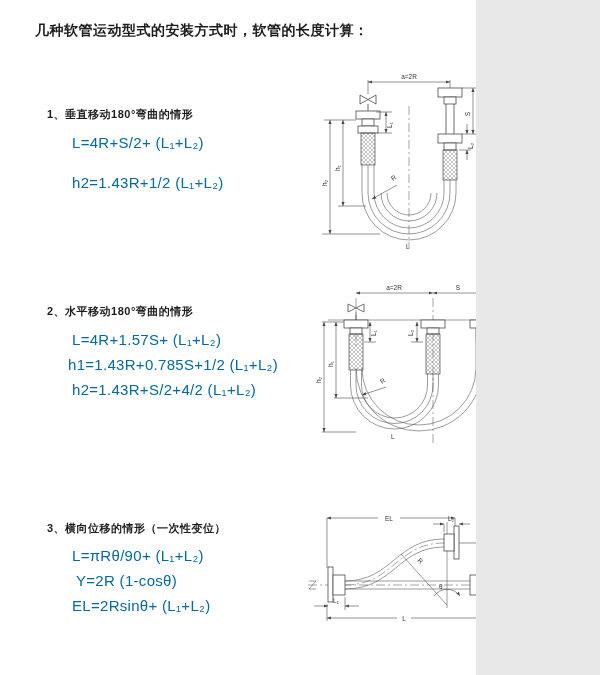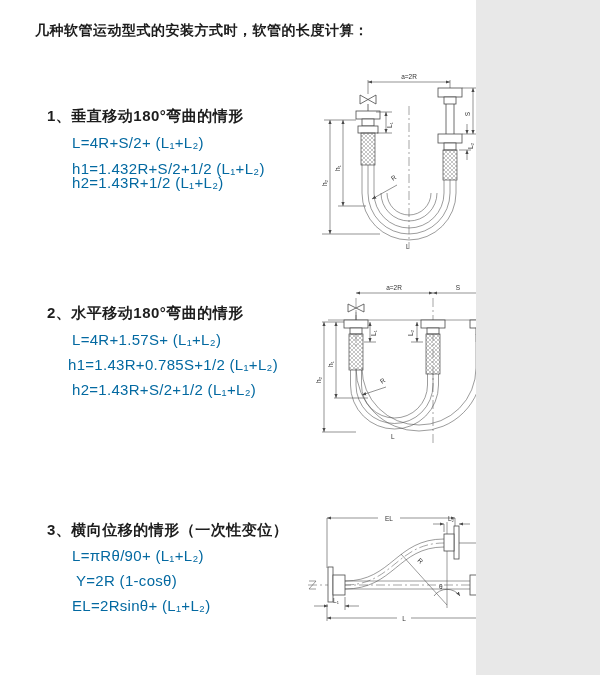--- a/index.html
+++ b/index.html
@@ -1,46 +1,45 @@
 <!DOCTYPE html>
 <html><head>
 <meta charset="utf-8">
 <style>
   html,body{margin:0;padding:0;background:#e8e8e8;}
   .page{position:relative;width:476px;height:675px;background:#ffffff;overflow:hidden;
         font-family:"Liberation Sans",sans-serif;color:#1d1d1d;}
   .abs{position:absolute;white-space:nowrap;}
   .title{font-size:14px;font-weight:700;letter-spacing:.5px;}
-  .heading{font-size:15px;font-weight:700;letter-spacing:.5px;}
+  .heading{font-size:11px;font-weight:700;letter-spacing:.5px;}
   .formula{font-size:15px;font-weight:400;color:#0369a1;letter-spacing:.3px;}
   svg{position:absolute;overflow:visible;}
   svg text{font-family:"Liberation Sans",sans-serif;fill:#333;font-size:6.5px;}
   .ln{stroke:#4a4a4a;stroke-width:.8;fill:none;}
   .thin{stroke:#4a4a4a;stroke-width:.55;fill:none;}
   .dim{stroke:#4a4a4a;stroke-width:.6;fill:none;}
   .cl{stroke:#6a6a6a;stroke-width:.6;stroke-dasharray:9 3 2 3;fill:none;}
   .braid{fill:url(#hx);stroke:#4a4a4a;stroke-width:.7;}
   .fit{fill:#fff;stroke:#4a4a4a;stroke-width:.8;}
 </style>
 </head>
 <body>
 
 <div class="page">
 
   <div class="abs title" style="left:35px;top:22px;">几种软管运动型式的安装方式时，软管的长度计算：</div>
 
   <div class="abs heading" style="left:47px;top:107px;">1、垂直移动180°弯曲的情形</div>
   <div class="abs formula" style="left:72px;top:134px;">L=4R+S/2+ (L₁+L₂)</div>
-  <div class="abs formula" style="left:72px;top:160px;">h1=1.432R+S/2+1/2 (L₁+L₂)</div>
   <div class="abs formula" style="left:72px;top:174px;">h2=1.43R+1/2 (L₁+L₂)</div>
 
   <div class="abs heading" style="left:47px;top:304px;">2、水平移动180°弯曲的情形</div>
   <div class="abs formula" style="left:72px;top:331px;">L=4R+1.57S+ (L₁+L₂)</div>
   <div class="abs formula" style="left:68px;top:356px;">h1=1.43R+0.785S+1/2 (L₁+L₂)</div>
-  <div class="abs formula" style="left:72px;top:381px;">h2=1.43R+S/2+1/2 (L₁+L₂)</div>
+  <div class="abs formula" style="left:72px;top:381px;">h2=1.43R+S/2+4/2 (L₁+L₂)</div>
 
   <div class="abs heading" style="left:47px;top:521px;">3、横向位移的情形（一次性变位）</div>
   <div class="abs formula" style="left:72px;top:547px;">L=πRθ/90+ (L₁+L₂)</div>
   <div class="abs formula" style="left:76px;top:572px;text-align:right;">Y=2R (1-cosθ)</div>
   <div class="abs formula" style="left:72px;top:597px;">EL=2Rsinθ+ (L₁+L₂)</div>
 
   <svg style="left:310px;top:68px;" width="290" height="200" viewBox="0 0 290 200">
     <defs>
       <marker id="arr" viewBox="0 0 10 8" refX="10" refY="4" markerWidth="7" markerHeight="7" orient="auto-start-reverse">
         <path d="M0,0 L10,4 L0,8 Z" fill="#4a4a4a"></path>

